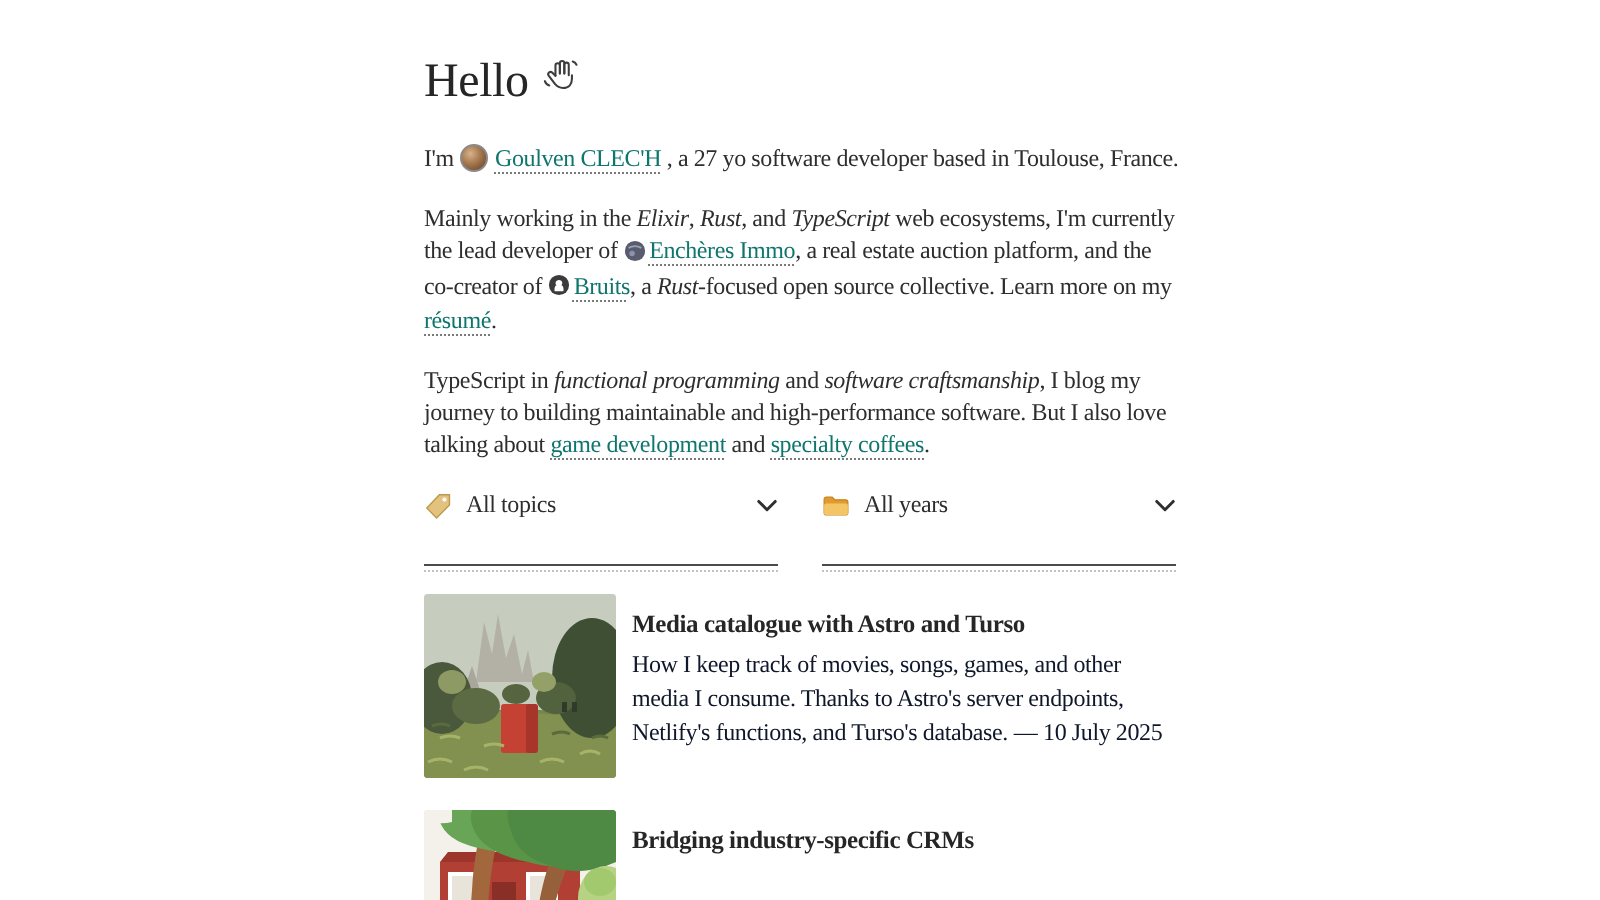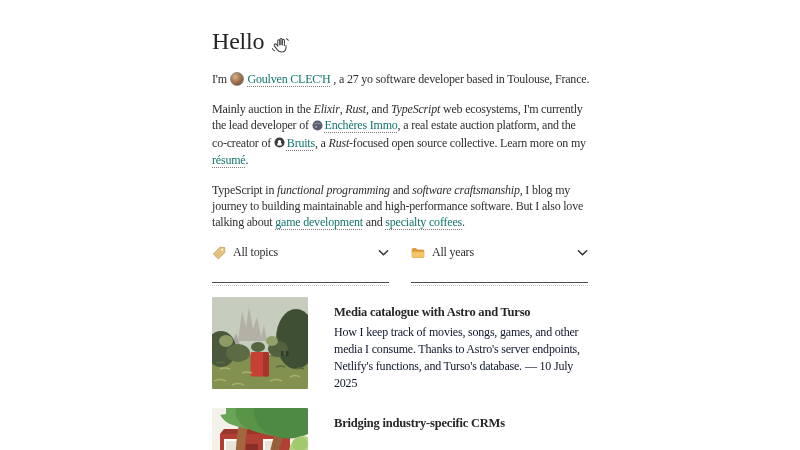--- a/index.html
+++ b/index.html
@@ -9,21 +9,21 @@
     overflow: hidden;
     font-family: "Liberation Serif", serif;
     color: #2e2e2e;
     font-size: 12px;
     letter-spacing: -0.2px;
   }
   .container { width: 376px; margin: 0 auto; padding-top: 28px; }
 
   h1.hello {
     font-size: 24px; font-weight: 400; color: #262626;
-    margin-bottom: 16px; display: flex; align-items: flex-end; gap: 7px;
+    margin-bottom: 16px; display: flex; align-items: flex-start; gap: 7px;
   }
   .hand-icon svg { display: block; }
 
   p.intro { line-height: 16px; margin-bottom: 14px; }
   p.p1 { white-space: nowrap; }
 
   .lnk {
     color: #0f766e; cursor: pointer;
     text-decoration: underline dotted #7a7a7a;
     text-decoration-thickness: 1px;
@@ -58,21 +58,21 @@
     position: relative; cursor: pointer;
   }
   .filter::after {
     content: ""; position: absolute; left: 0; right: 0; bottom: -4px;
     border-bottom: 1px dotted #c2c2c2;
   }
   .filter .chev { margin-left: auto; display: flex; }
 
   
   .entries { margin-top: 14px; }
-  .entry { display: flex; gap: 26px; margin-bottom: 16px; cursor: pointer; }
+  .entry { display: flex; gap: 8px; margin-bottom: 16px; cursor: pointer; }
   .thumb {
     width: 96px; height: 92px; flex: 0 0 96px; overflow: hidden;
     border-radius: 2px; background: #d8d8cf;
   }
   .thumb svg { display: block; }
   .entry-text { padding-top: 7px; line-height: 17px; }
   .entry-title { font-weight: 700; font-size: 12.5px; margin-bottom: 3px; color: #262626; }
   .entry-desc { color: #0f172a; }
   .entry-date { margin-left: 0.25em; }
 </style>
@@ -96,21 +96,21 @@
   </h1>
 
   <p class="intro p1">
     <span>I'm </span>
     <span class="avatar"></span>
     <a class="lnk">Goulven CLEC'H</a>
     <span>, a 27 yo software developer based in Toulouse, France.</span>
   </p>
 
   <p class="intro">
-    <span>Mainly auction in the </span><i class="tech">Elixir</i><span>, </span><i class="tech">Rust</i><span>, and </span><i class="tech">TypeScript</i><span> web ecosystems, I'm currently the lead developer of </span><span class="inline-ico"><svg width="11" height="11" viewBox="0 0 12 12">
+    <span>Mainly working in the </span><i class="tech">Elixir</i><span>, </span><i class="tech">Rust</i><span>, and </span><i class="tech">TypeScript</i><span> web ecosystems, I'm currently the lead developer of </span><span class="inline-ico"><svg width="11" height="11" viewBox="0 0 12 12">
           <circle cx="6" cy="6" r="5.5" fill="#585c6e"></circle>
           <path d="M2.5 4.3 Q6 2.4 9.5 4.3" stroke="#9aa0b5" fill="none" stroke-width="1"></path>
           <circle cx="4.4" cy="7.4" r="1.5" fill="#8d93a8"></circle>
         </svg></span><a class="lnk">Enchères Immo</a><span>, a real estate auction platform, and the co-creator of </span><span class="inline-ico"><svg width="11" height="11" viewBox="0 0 12 12">
           <circle cx="6" cy="6" r="5.5" fill="#3b3b3b"></circle>
           <path d="M3.6 9.4 Q3.2 6.8 4.6 6.1 Q3.6 5 4.6 3.8 Q6 2.8 7.4 3.8 Q8.4 5 7.4 6.1 Q8.8 6.8 8.4 9.4 Z" fill="#ffffff"></path>
         </svg></span><a class="lnk">Bruits</a><span>, a </span><i class="tech">Rust</i><span>-focused open source collective. Learn more on my </span><a class="lnk">résumé</a><span>.</span>
   </p>
 
   <p class="intro">

